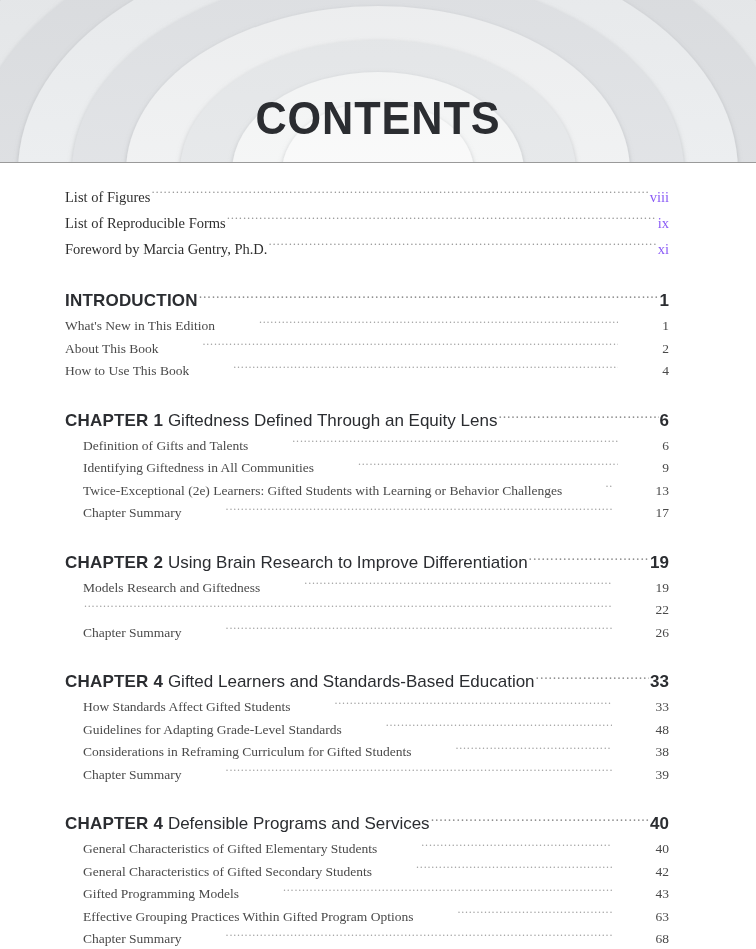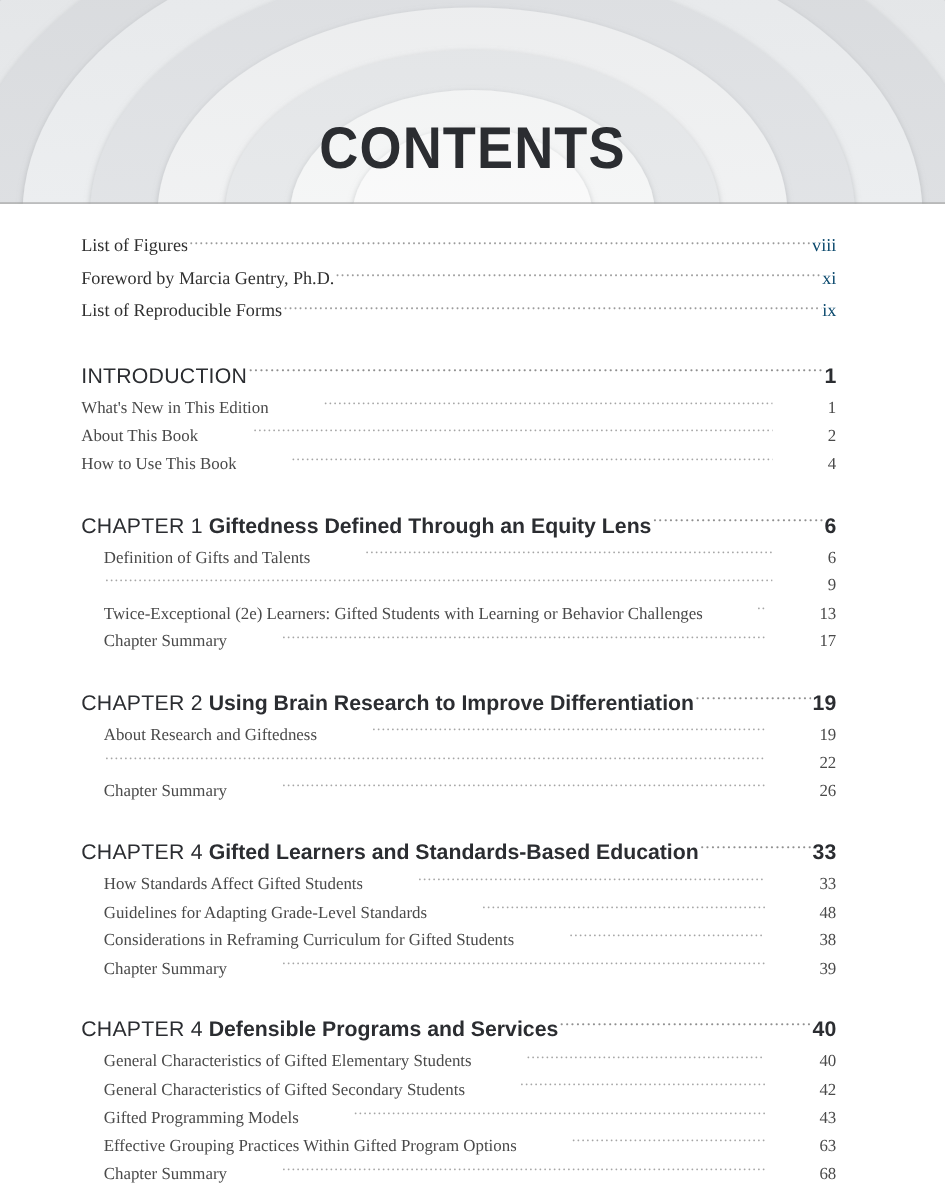--- a/index.html
+++ b/index.html
@@ -100,48 +100,47 @@
     flex: 0 0 auto;
     text-align: right;
   }
 
   
   .row.front {
     font-size: 14.5px;
     color: #2f2f2f;
     line-height: 26px;
     height: 26px;
-    align-items: center;
   }
   .row.front .leader {
     font-size: 13px;
     color: #9b9b9b;
   }
   .row.front .pageno {
     font-size: 14.5px;
-    color: #0c4a6e;
+    color: #8b5cf6;
   }
   .front-matter {
     padding-top: 21px;
   }
 
   
   .row.section {
     font-family: "Liberation Sans Narrow", "Liberation Sans", sans-serif;
     font-size: 17px;
     color: #2b2d31;
     line-height: 24px;
     height: 24px;
   }
   .row.section .label .sec-prefix {
+    font-weight: bold;
+    letter-spacing: 0.2px;
+  }
+  .row.section .label .sec-title {
     font-weight: normal;
-    letter-spacing: 0.2px;
-  }
-  .row.section .label .sec-title {
-    font-weight: bold;
   }
   .row.section .leader {
     font-family: "Liberation Serif", serif;
     font-size: 14px;
     color: #8f8f8f;
   }
   .row.section .pageno {
     font-weight: bold;
     font-size: 17px;
     color: #2b2d31;
@@ -228,29 +227,29 @@
 
 <div class="toc">
 
   <div class="front-matter">
       <div class="row front">
         <span class="label">List of Figures</span>
         <span class="leader"></span>
         <span class="pageno">viii</span>
       </div>
       <div class="row front">
+        <span class="label">List of Reproducible Forms</span>
+        <span class="leader"></span>
+        <span class="pageno">ix</span>
+      </div>
+      <div class="row front">
         <span class="label">Foreword by Marcia Gentry, Ph.D.</span>
         <span class="leader"></span>
         <span class="pageno">xi</span>
       </div>
-      <div class="row front">
-        <span class="label">List of Reproducible Forms</span>
-        <span class="leader"></span>
-        <span class="pageno">ix</span>
-      </div>
     </div>
 
   <div id="toc-sections">
       <div class="toc-group intro">
         <div class="row section">
           <span class="label"><span class="sec-prefix">INTRODUCTION</span></span>
           <span class="leader"></span>
           <span class="pageno">1</span>
         </div>
         <div class="row sub">
@@ -274,20 +273,21 @@
           <span class="label"><span class="sec-prefix">CHAPTER 1</span><span> </span><span class="sec-title">Giftedness Defined Through an Equity Lens</span></span>
           <span class="leader"></span>
           <span class="pageno">6</span>
         </div>
         <div class="row sub">
           <span class="label">Definition of Gifts and Talents</span>
           <span class="leader"></span>
           <span class="pageno">6</span>
         </div>
         <div class="row sub">
+          <span class="label">Identifying Giftedness in All Communities</span>
           <span class="leader"></span>
           <span class="pageno">9</span>
         </div>
         <div class="row sub">
           <span class="label">Twice-Exceptional (2e) Learners: Gifted Students with Learning or Behavior Challenges</span>
           <span class="leader"></span>
           <span class="pageno">13</span>
         </div>
         <div class="row sub">
           <span class="label">Chapter Summary</span>
@@ -295,21 +295,21 @@
           <span class="pageno">17</span>
         </div>
       </div>
       <div class="toc-group chapter">
         <div class="row section">
           <span class="label"><span class="sec-prefix">CHAPTER 2</span><span> </span><span class="sec-title">Using Brain Research to Improve Differentiation</span></span>
           <span class="leader"></span>
           <span class="pageno">19</span>
         </div>
         <div class="row sub">
-          <span class="label">About Research and Giftedness</span>
+          <span class="label">Models Research and Giftedness</span>
           <span class="leader"></span>
           <span class="pageno">19</span>
         </div>
         <div class="row sub">
           <span class="leader"></span>
           <span class="pageno">22</span>
         </div>
         <div class="row sub">
           <span class="label">Chapter Summary</span>
           <span class="leader"></span>

